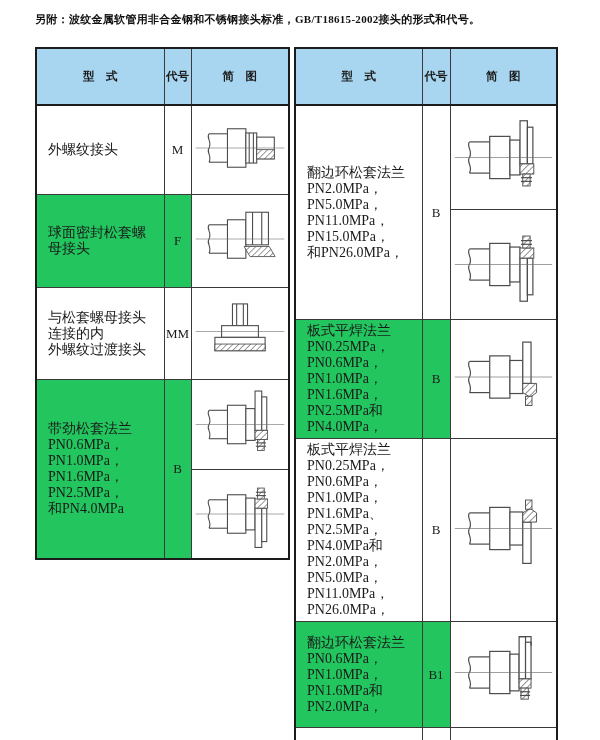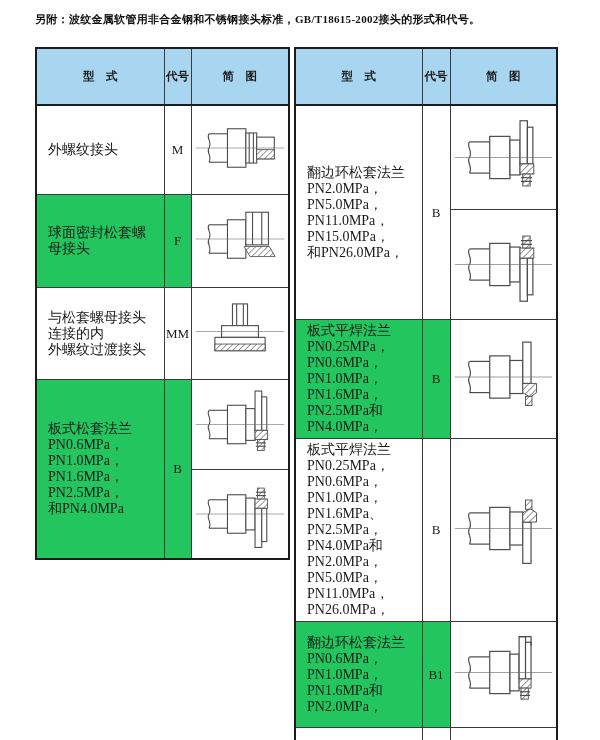--- a/index.html
+++ b/index.html
@@ -109,21 +109,21 @@
               <rect class="ln" x="46" y="12" width="18" height="26"></rect>
               <line class="nf" x1="51" y1="12" x2="51" y2="38"></line>
               <line class="nf" x1="59" y1="12" x2="59" y2="38"></line>
               <rect class="ln" x="33" y="38" width="44" height="14"></rect>
               <rect class="ln" x="25" y="52" width="60" height="16"></rect>
               <rect class="hs" x="25" y="60" width="60" height="8"></rect>
               <line class="cl" x1="2" y1="45" x2="108" y2="45"></line>
             </svg></td>
         </tr>
         <tr style="height: 178px;">
-          <td class="type hl">板式松套法兰
+          <td class="type hl">带劲松套法兰
 PN0.6MPa，PN1.0MPa，
 PN1.6MPa，PN2.5MPa，
 和PN4.0MPa</td>
           <td class="code hl">B</td>
           <td class="diag">
             <div class="split">
               <div class="dhalf first" style="height: 89px;">
                 <svg width="92" height="85" viewBox="0 0 110 90" preserveAspectRatio="xMidYMid meet">
                   <path class="nf" d="M18 28c-4 5 4 9 0 17-4 5 4 9 0 17"></path>
                   <line class="nf" x1="18" y1="28" x2="40" y2="28"></line>

